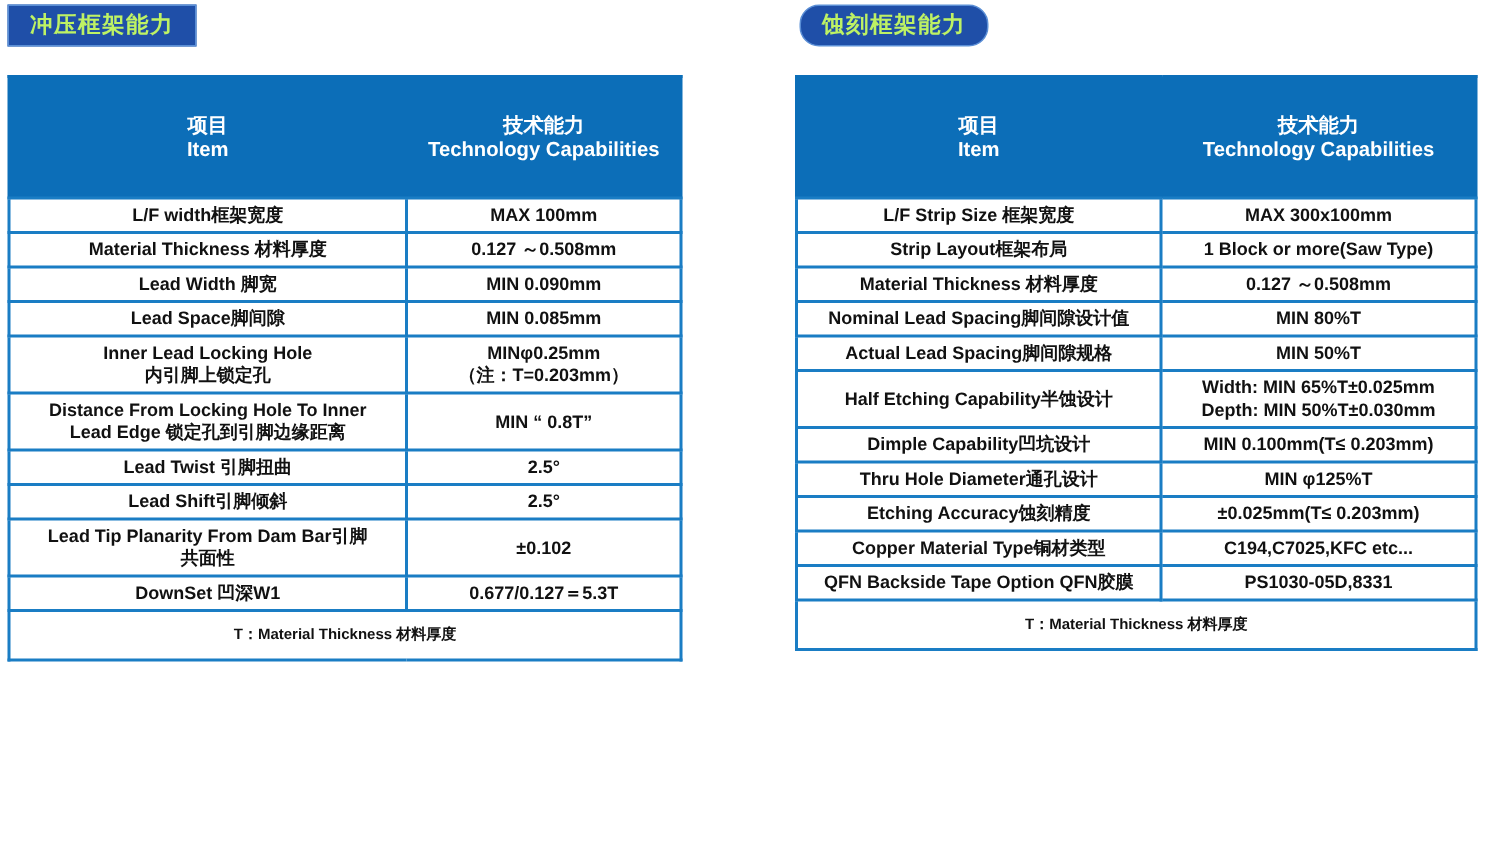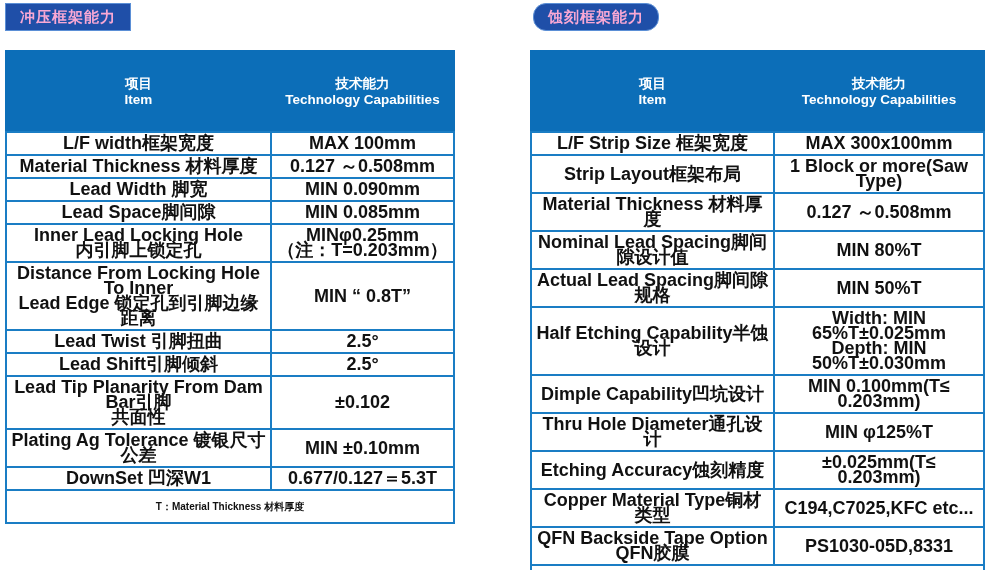--- a/index.html
+++ b/index.html
@@ -20,21 +20,21 @@
     top: 0;
   }
   .panel-left  { left: 0px;   width: 500px; }
   .panel-right { left: 500px; width: 499px; }
 
   
   .badge {
     position: absolute;
     background: #1F4FA8;
     border: 1px solid #5B8FD6;
-    color: #f9a8d4;
+    color: #bef264;
     font-size: 15px;
     font-weight: bold;
     letter-spacing: 1px;
     padding: 4px 14px 5px 14px;
     line-height: 17px;
     white-space: nowrap;
   }
   .panel-left  .badge { left: 5px;  top: 3px; }
   .panel-right .badge { left: 33px; top: 3px; border-radius: 13px; }
 
@@ -49,21 +49,21 @@
   .panel-left .spec-table  { left: 5px;  top: 50px; width: 450px; }
   .panel-right .spec-table { left: 30px; top: 50px; width: 455px; }
 
   .spec-table td, .spec-table th {
     border: 2px solid #1A7DC4;
     padding: 3px 4px;
     text-align: center;
     vertical-align: middle;
     color: #111111;
     font-weight: bold;
-    font-size: 18px;
+    font-size: 12px;
     line-height: 15px;
   }
 
   
   .spec-table thead th {
     background: #0C6EB8;
     color: #ffffff;
     border-color: #0C6EB8;
     border-bottom: 2px solid #1A7DC4;
     height: 79px;
@@ -176,28 +176,20 @@
           <td class="cell-multiline">
             <span class="nowrapline">Lead Tip Planarity From Dam Bar引脚</span>
             <span class="nowrapline">共面性</span>
           </td>
           <td class="cell-multiline">
             <span class="nowrapline">±0.102</span>
           </td>
         </tr>
         <tr>
           <td class="cell-multiline">
-            <span class="nowrapline">Plating Ag Tolerance 镀银尺寸公差</span>
-          </td>
-          <td class="cell-multiline">
-            <span class="nowrapline">MIN ±0.10mm</span>
-          </td>
-        </tr>
-        <tr>
-          <td class="cell-multiline">
             <span class="nowrapline">DownSet 凹深W1</span>
           </td>
           <td class="cell-multiline">
             <span class="nowrapline">0.677/0.127＝5.3T</span>
           </td>
         </tr>
       </tbody>
     <tfoot>
       <tr class="footnote-row">
         <td colspan="2">T：Material Thickness 材料厚度</td>

